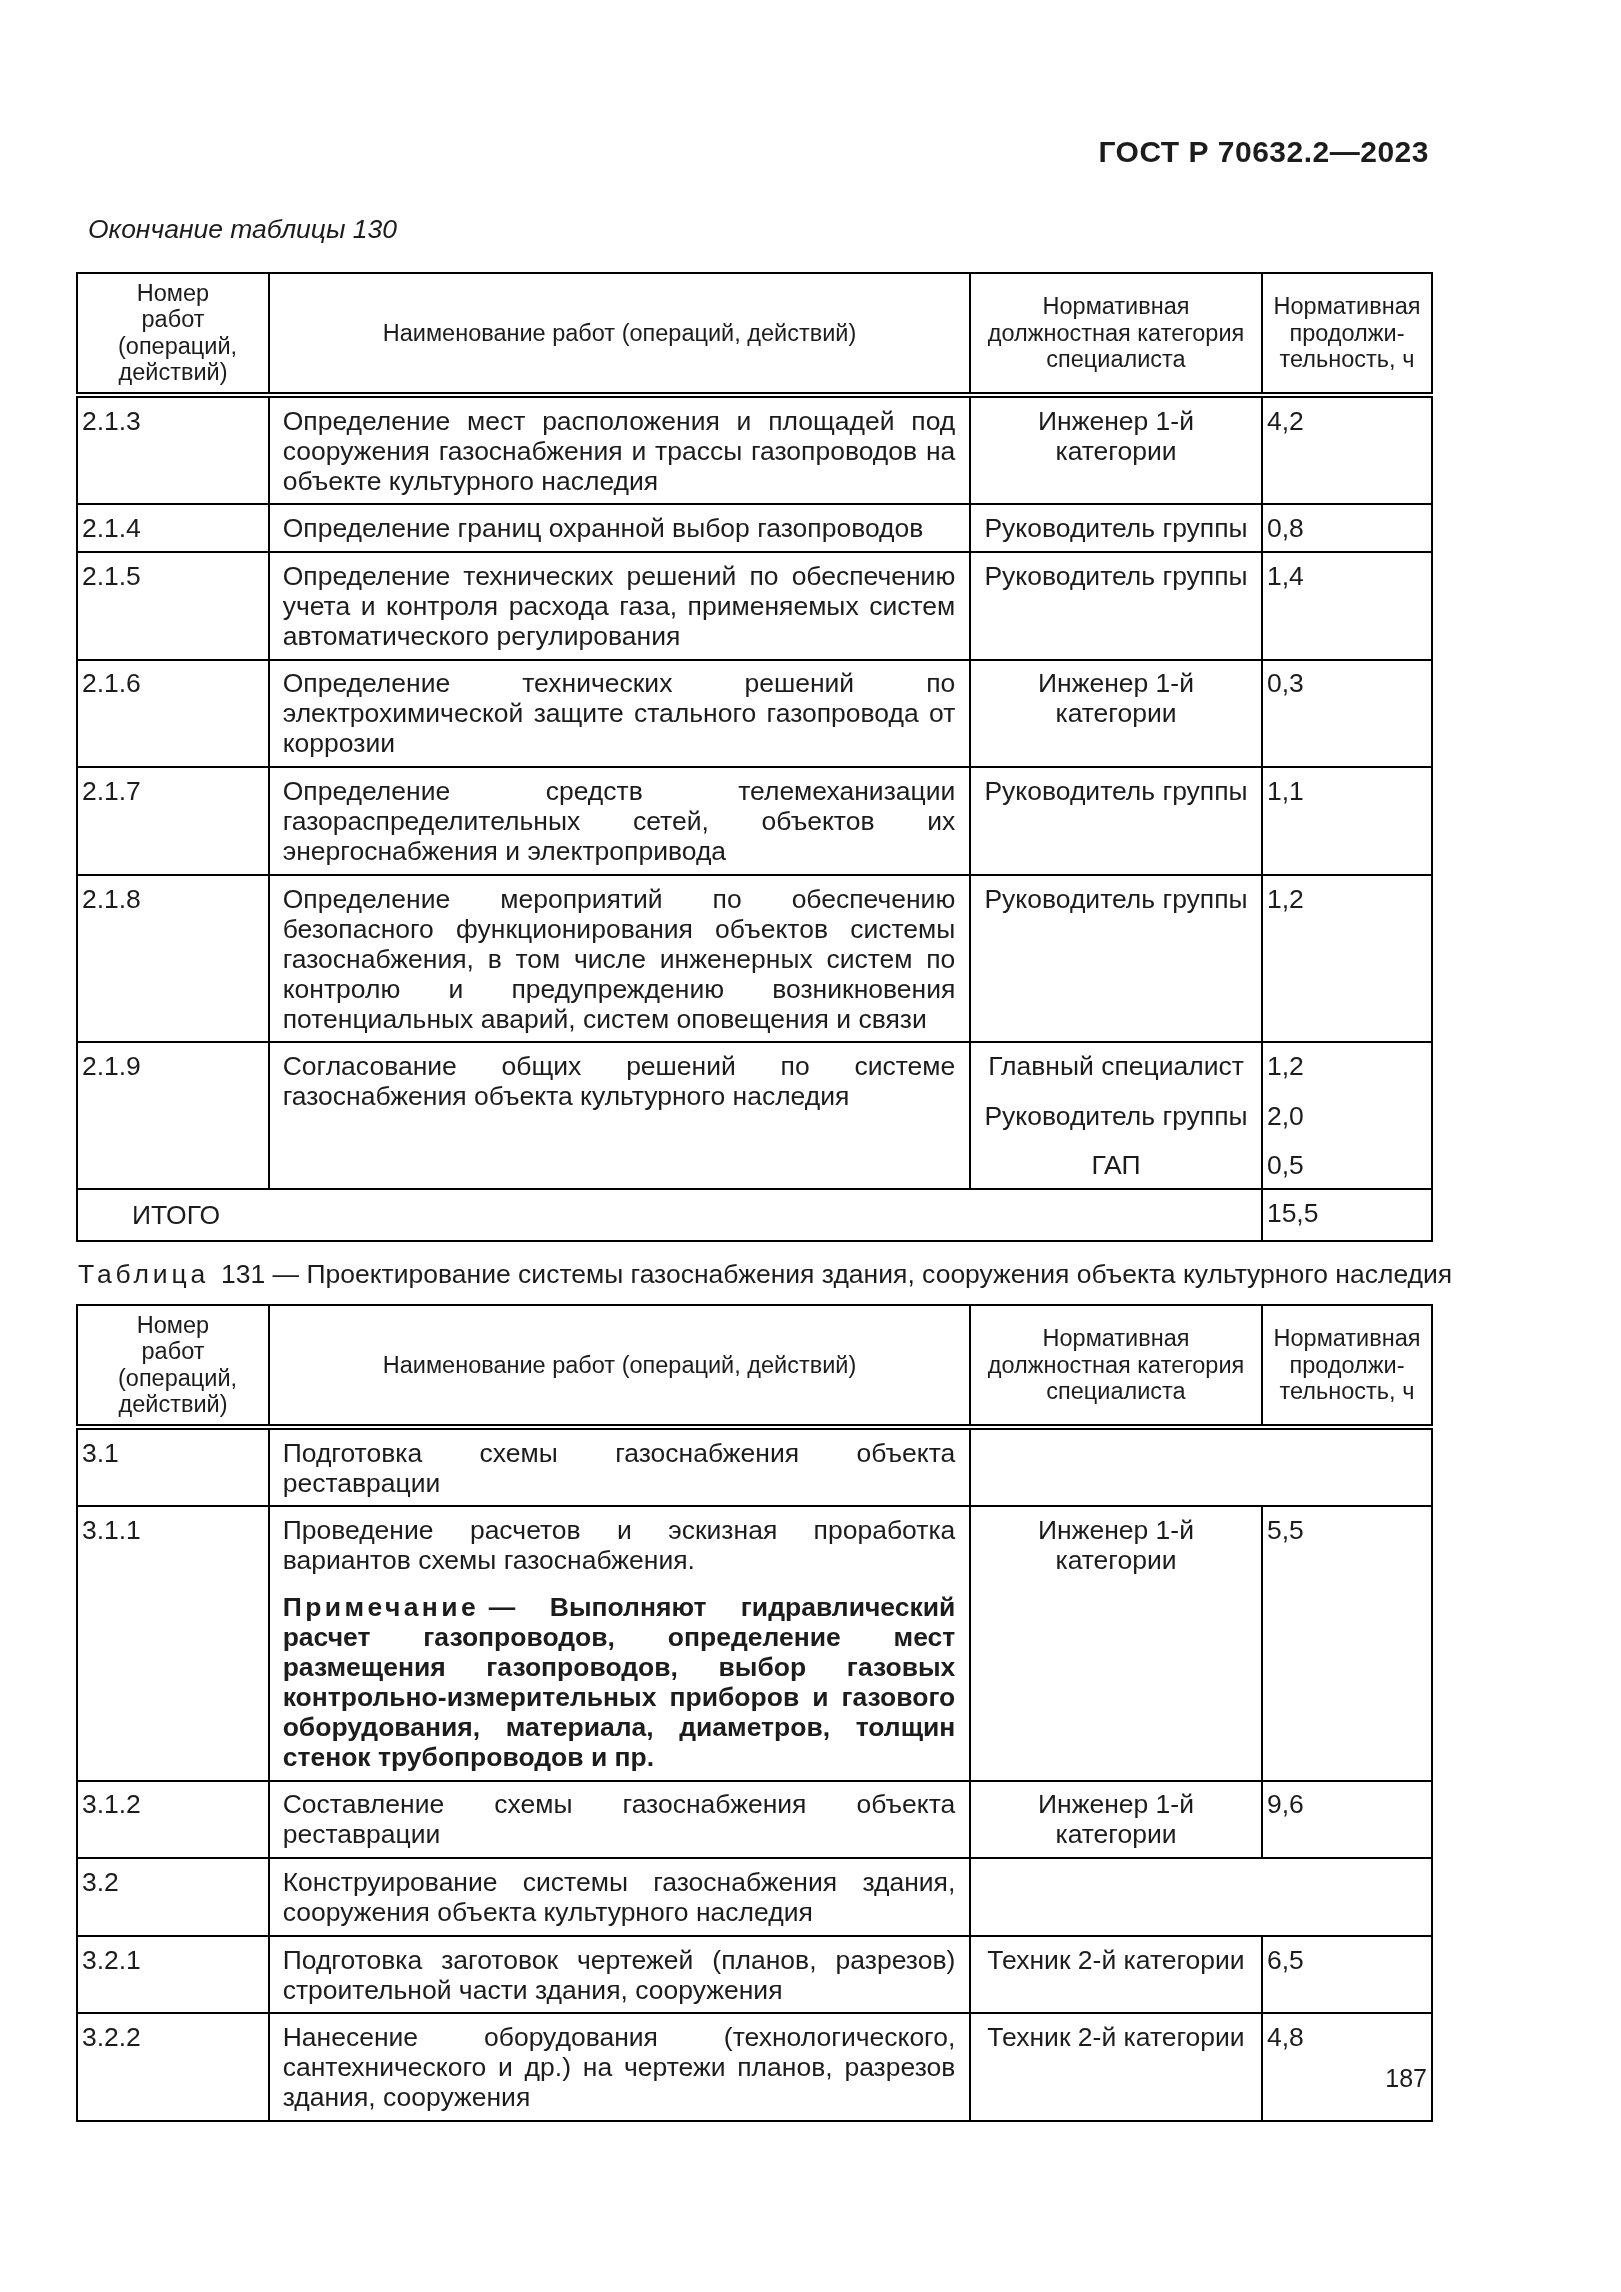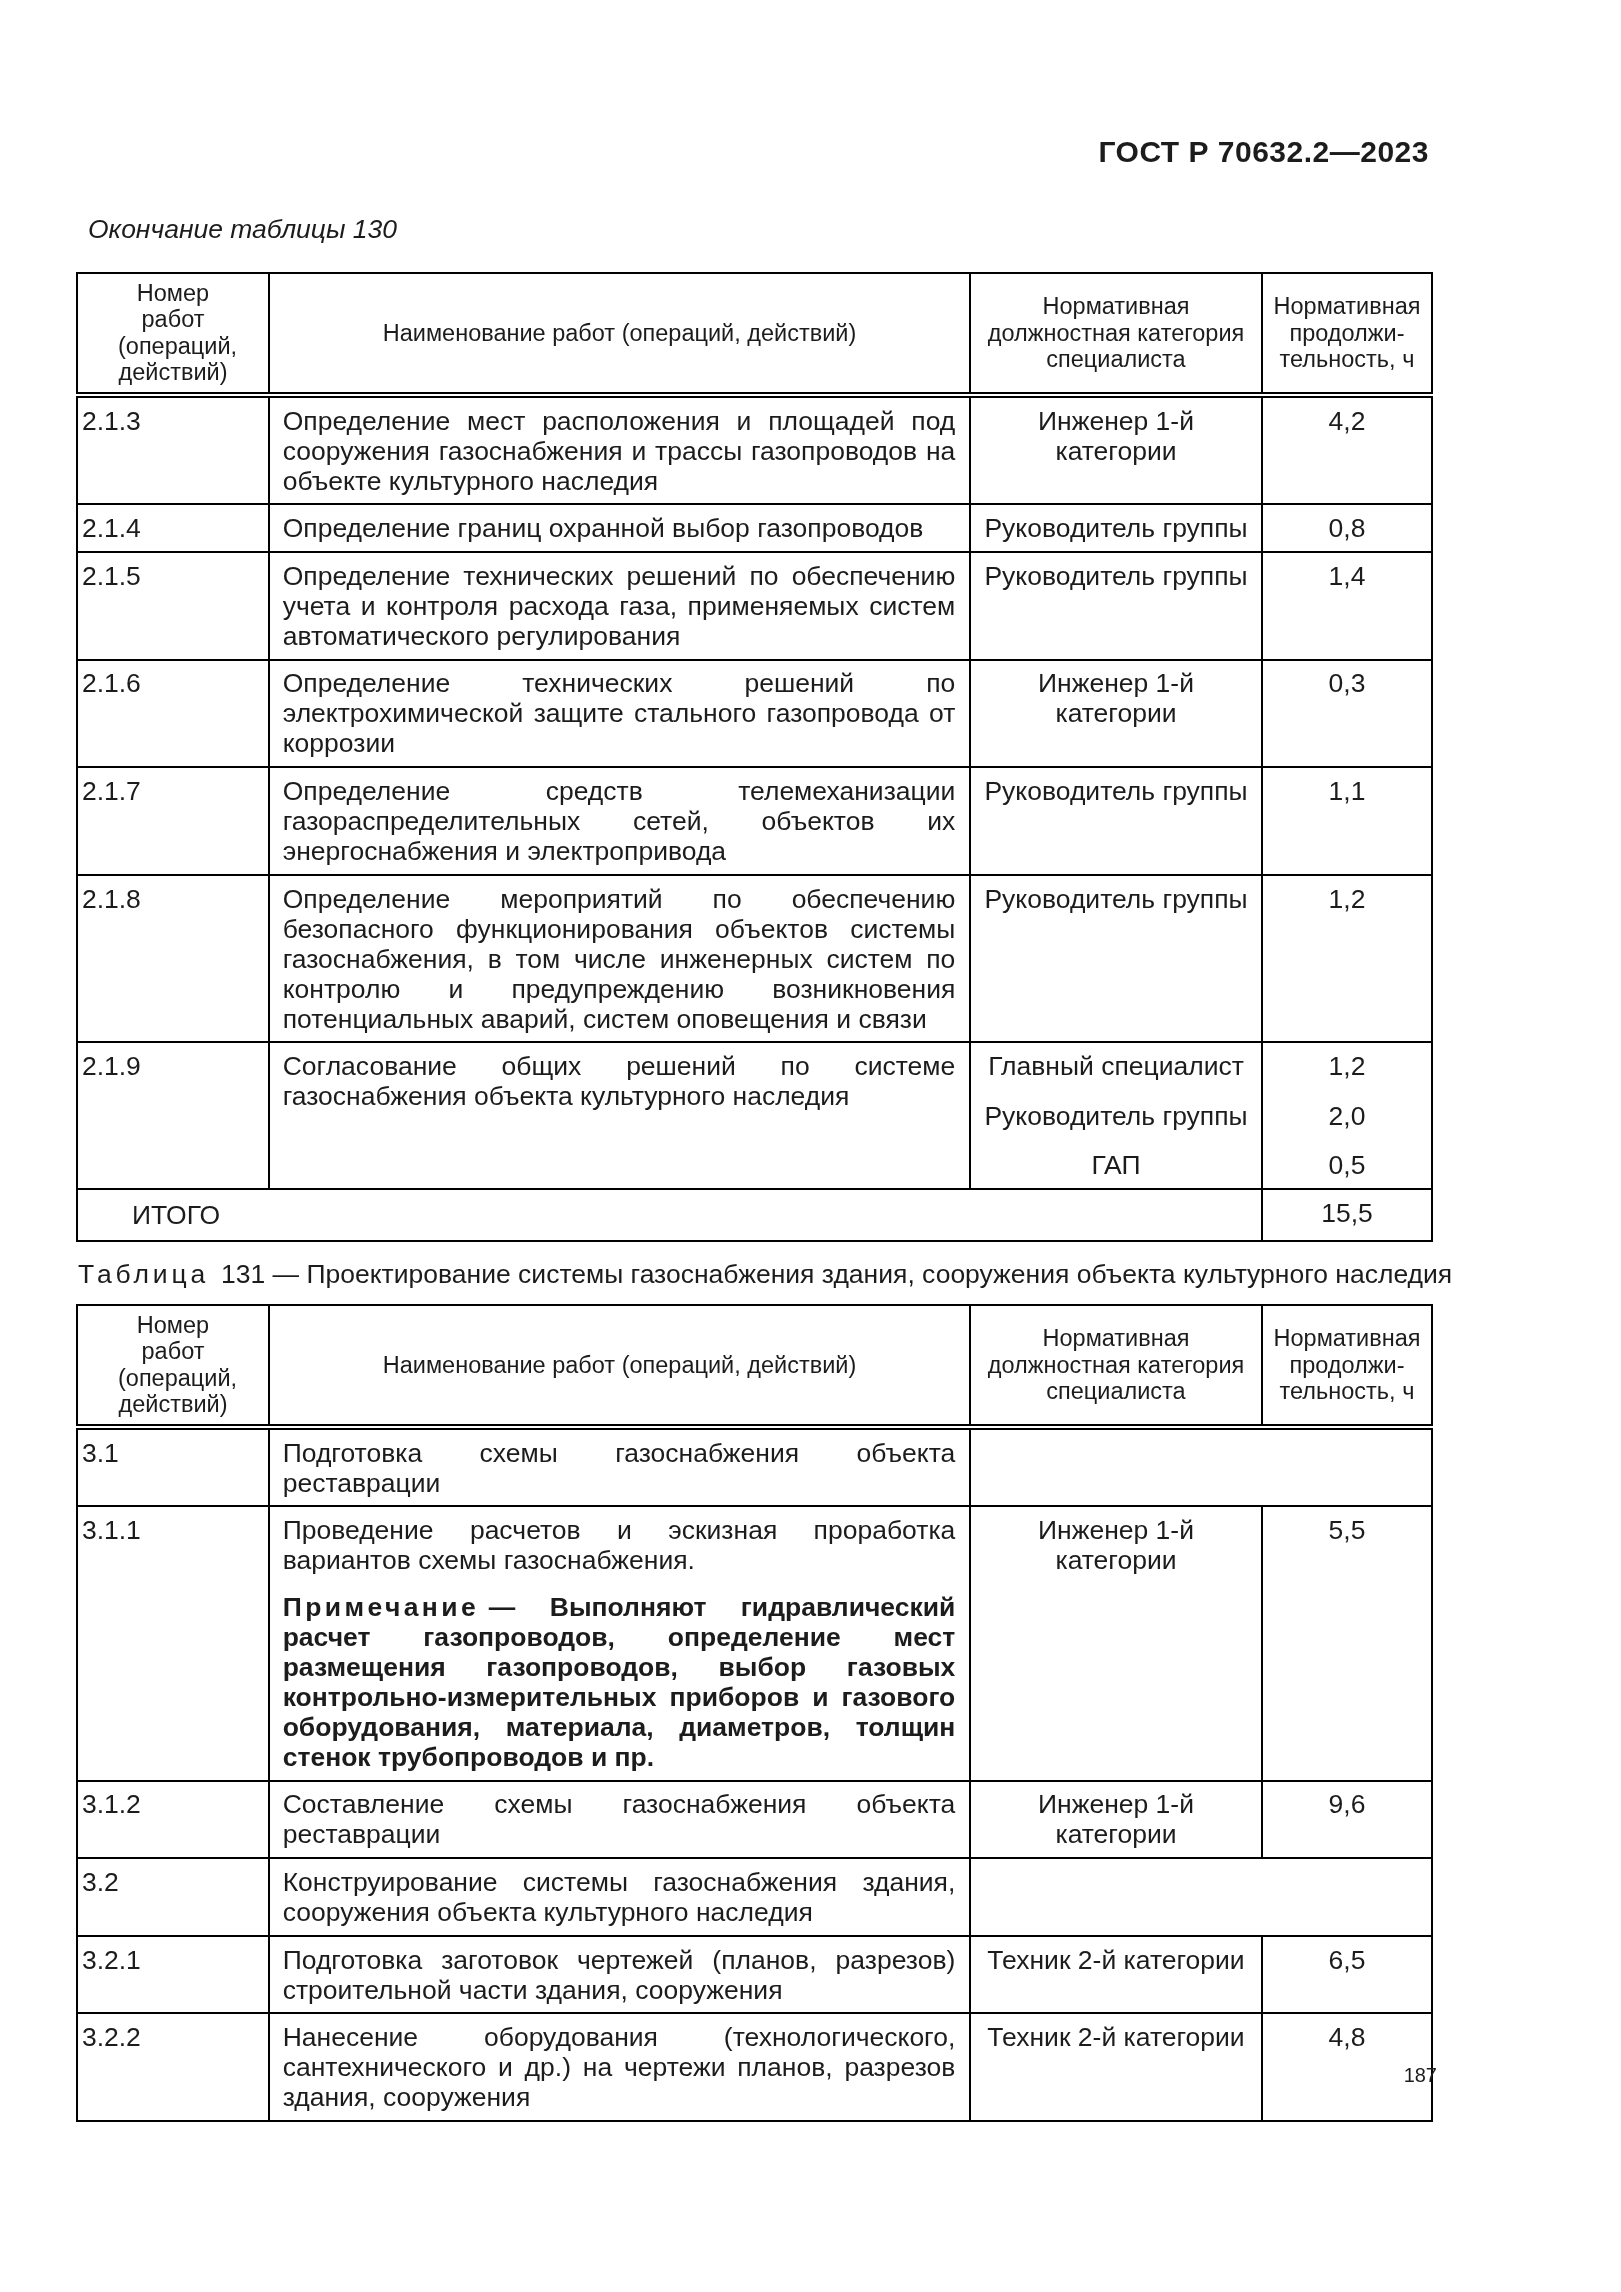--- a/index.html
+++ b/index.html
@@ -39,22 +39,22 @@
     top: 1259px;
     font-size: 26.5px;
     white-space: nowrap;
   }
   .tbl-label { letter-spacing: 3.9px; }
   .tbl-rest  { margin-left: 11.8px; }
 
   .page-number {
     position: absolute;
     top: 2064px;
-    right: 184px;
-    font-size: 20px;
+    right: 194px;
+    font-size: 25px;
   }
 
   
   table.doc-table {
     position: absolute;
     left: 76px;
     width: 1355px;
     border-collapse: collapse;
     table-layout: fixed;
     border: 2.9px solid #000;
@@ -82,21 +82,21 @@
   .th-narrow { max-width: 110px; margin: 0 auto; }
 
   .doc-table td {
     font-size: 26.5px;
     line-height: 30px;
     vertical-align: top;
   }
   .c-num  { text-align: left; padding: 7.8px 3.9px; }
   .c-name { text-align: justify; padding: 7.8px 13.7px 7.8px 12.7px; border-radius: 7px; }
   .c-cat  { text-align: center; padding: 7.8px 7.8px; }
-  .c-val  { text-align: center; padding: 7.8px 3.9px; }
+  .c-val  { padding: 7.8px 3.9px; }
   .c-merged { padding: 7.8px; }
   .entry:not(:last-child) { margin-bottom: 19.6px; }
 
   .c-total {
     text-align: left;
     padding: 9.8px 13.7px 9.8px 54px;
   }
 
   .name-text { margin: 0; }
   .note { margin: 16.7px 0 0 0; text-align: justify; font-weight: bold; }

